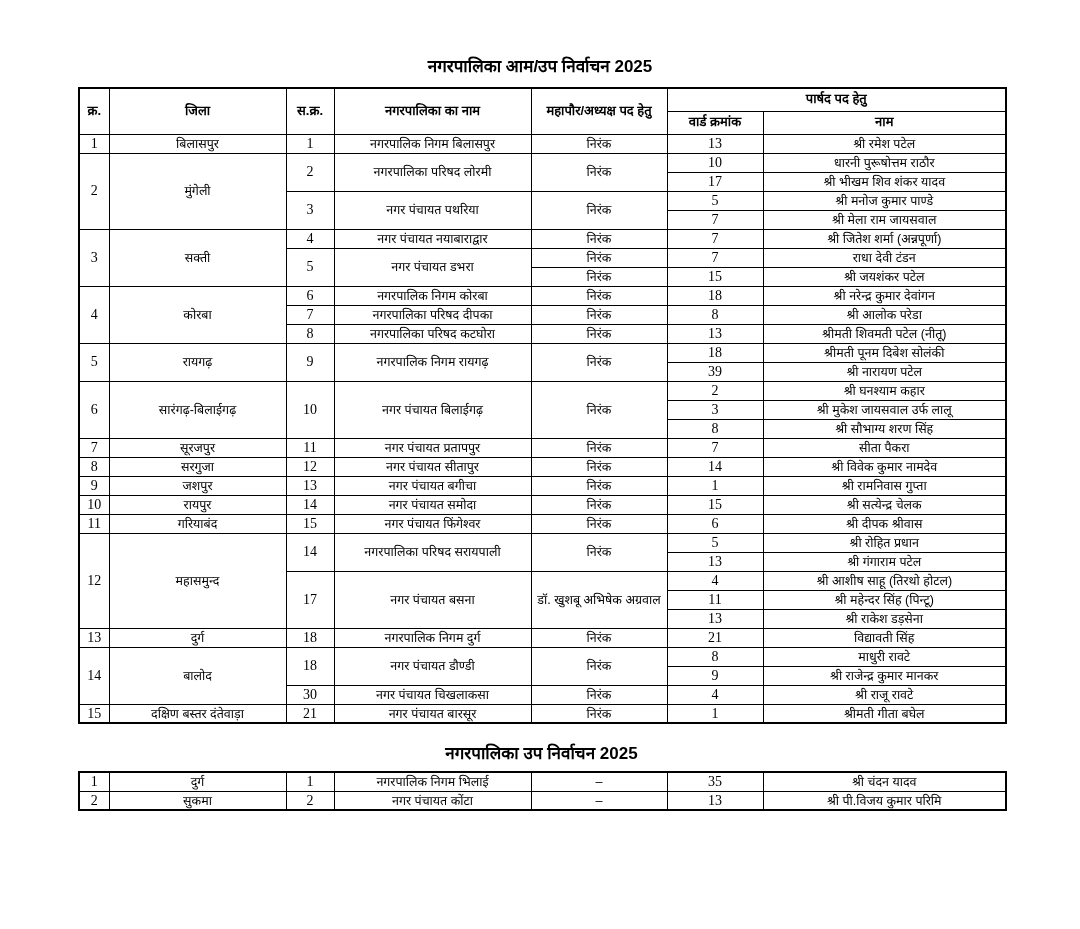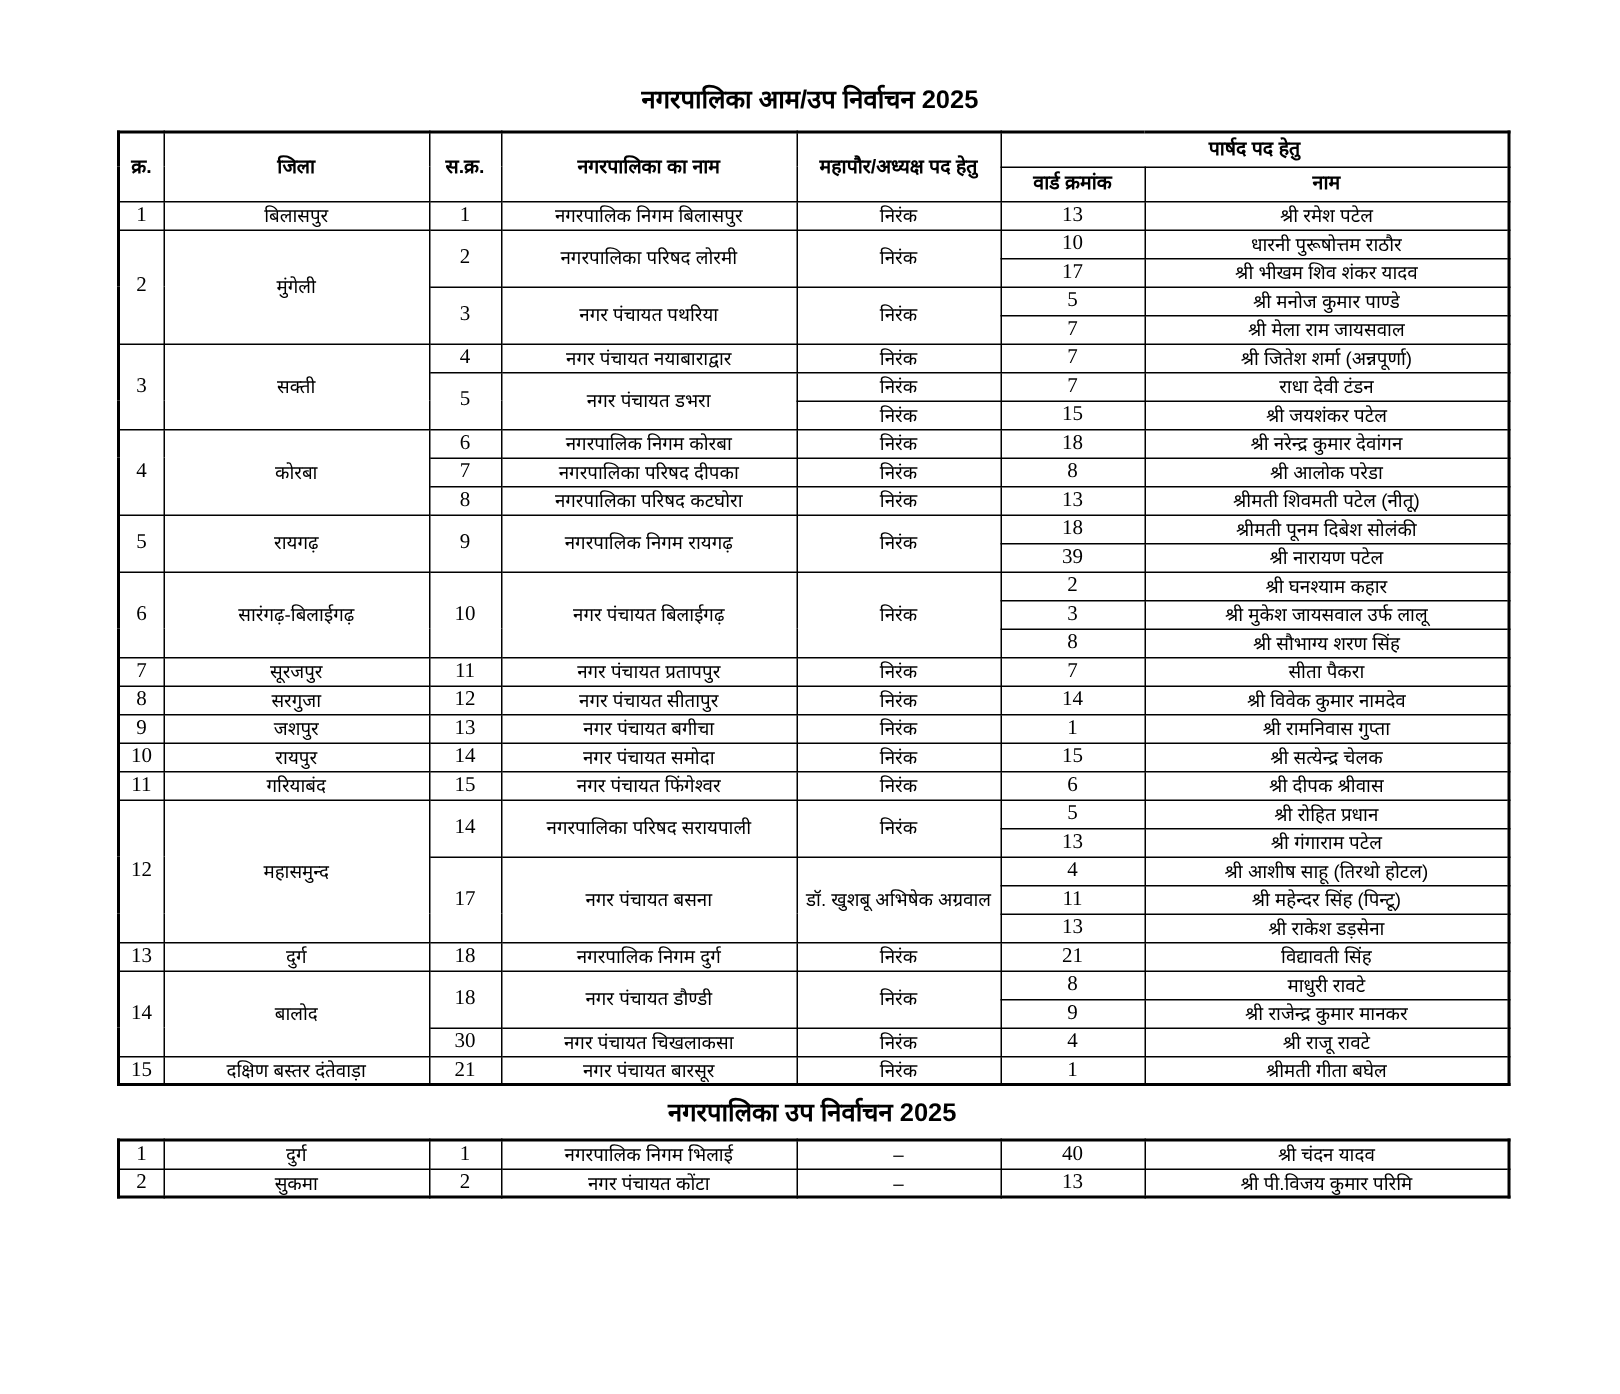--- a/index.html
+++ b/index.html
@@ -28,21 +28,21 @@
     line-height:1.15;
     overflow:hidden;
   }
   thead th{ font-weight:bold; font-size:13px; height:22px; }
   tbody tr{ height:19px; }
   td.num{ font-family:"Liberation Serif", serif; font-size:14px; }
   .main-table{ margin-top:8px; }
   .section2-title{
     width:927px; margin-left:78px;
     text-align:center; font-weight:bold; font-size:17px;
-    margin-top:5px; margin-bottom:7px;
+    margin-top:17px; margin-bottom:7px;
   }
   .col-sn{width:30px;} .col-district{width:177px;} .col-msn{width:48px;}
   .col-muni{width:197px;} .col-mayor{width:136px;} .col-ward{width:96px;}
   .col-name{width:243px;}
 </style>
 </head>
 <body>
 
 <div class="titles">
   <div class="title-line">नगरपालिका आम/उप निर्वाचन 2025</div>
@@ -306,21 +306,21 @@
       <col class="col-ward">
       <col class="col-name">
   </colgroup>
   <tbody id="sub-body">
       <tr>
         <td class="num">1</td>
         <td>दुर्ग</td>
         <td class="num">1</td>
         <td>नगरपालिक निगम भिलाई</td>
         <td>–</td>
-        <td class="num">40</td>
+        <td class="num">35</td>
         <td>श्री चंदन यादव</td>
       </tr>
       <tr>
         <td class="num">2</td>
         <td>सुकमा</td>
         <td class="num">2</td>
         <td>नगर पंचायत कोंटा</td>
         <td>–</td>
         <td class="num">13</td>
         <td>श्री पी.विजय कुमार परिमि</td>

